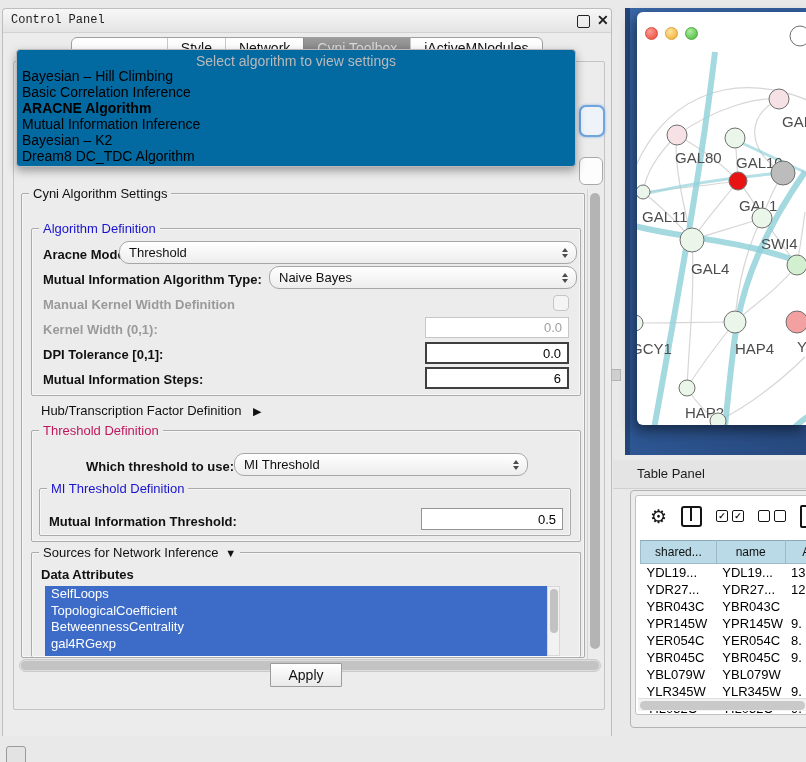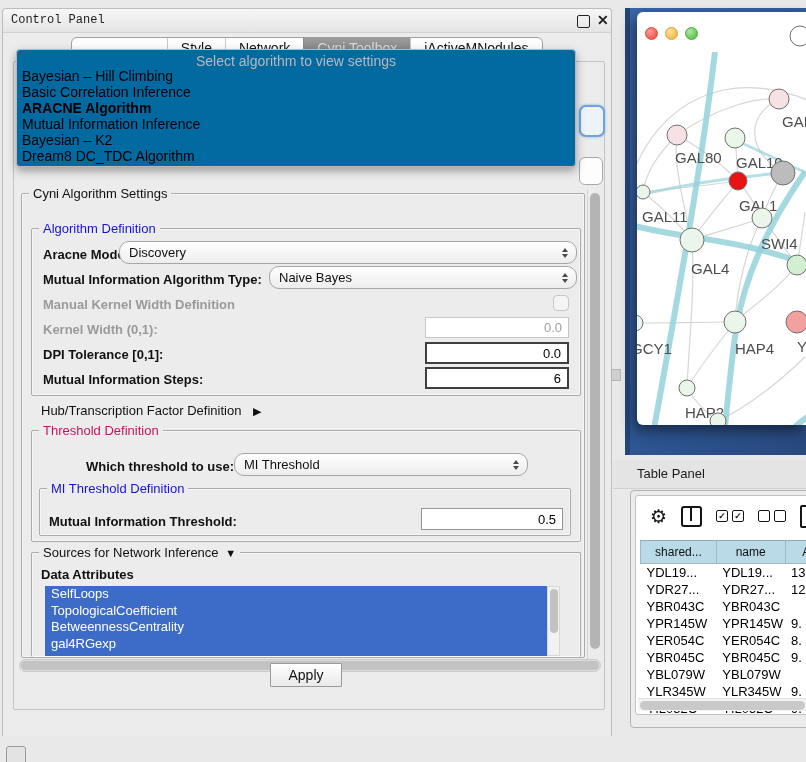--- a/index.html
+++ b/index.html
@@ -166,21 +166,21 @@
   </div>
   <div class="abs vscroll">
       <div class="thumb"></div>
     </div>
 
   <div class="abs groupbox" style="left:28px;top:219px;width:548px;height:166px;">
     <span class="grouplabel blue">Algorithm Definition</span>
   </div>
   <div class="flabel" style="left:40px;top:238px;">Aracne Mode:</div>
   <div class="combo" style="left:116px;top:232px;width:458px;height:23px;">
-    <span>Discovery</span>
+    <span>Threshold</span>
     <span class="spin">
         <i class="up"></i>
         <i class="dn"></i>
       </span>
   </div>
   <div class="flabel" style="left:40px;top:263px;">Mutual Information Algorithm Type:</div>
   <div class="combo" style="left:266px;top:257px;width:308px;height:23px;">
     <span>Naive Bayes</span>
     <span class="spin">
         <i class="up"></i>

